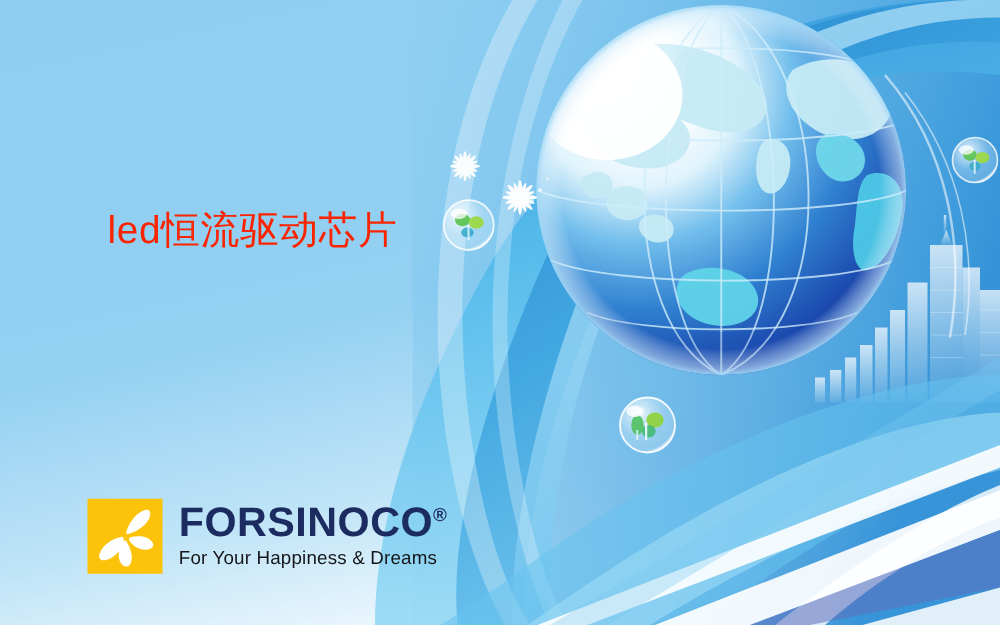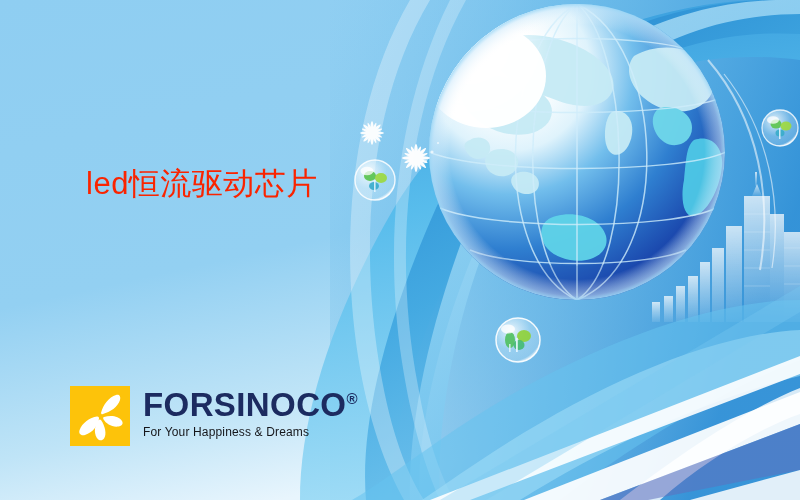--- a/index.html
+++ b/index.html
@@ -38,21 +38,21 @@
     font-weight:400;
   }
   .headline-line.second {
     margin-left:12px;
     margin-top:8px;
   }
 
   
   #logo {
     position:absolute;
-    left:70px; top:386px;
+    left:70px; top:399px;
     z-index:30;
     display:flex;
     align-items:flex-start;
   }
   #logo-mark {
     position:relative;
     width:60px; height:60px;
     background:#FDC30A;
     flex:0 0 auto;
   }
@@ -74,21 +74,21 @@
     font-family:"Liberation Sans", sans-serif;
   }
   #logo-wordmark .reg {
     font-size:15px;
     vertical-align:super;
     font-weight:bold;
     letter-spacing:0;
   }
   #logo-tagline {
     margin-top:4px;
-    font-size:12px;
+    font-size:15px;
     color:#15161A;
     letter-spacing:0.15px;
     white-space:nowrap;
     font-family:"Liberation Sans", sans-serif;
   }
 </style>
 </head>
 <body>
 
 <div id="banner">

